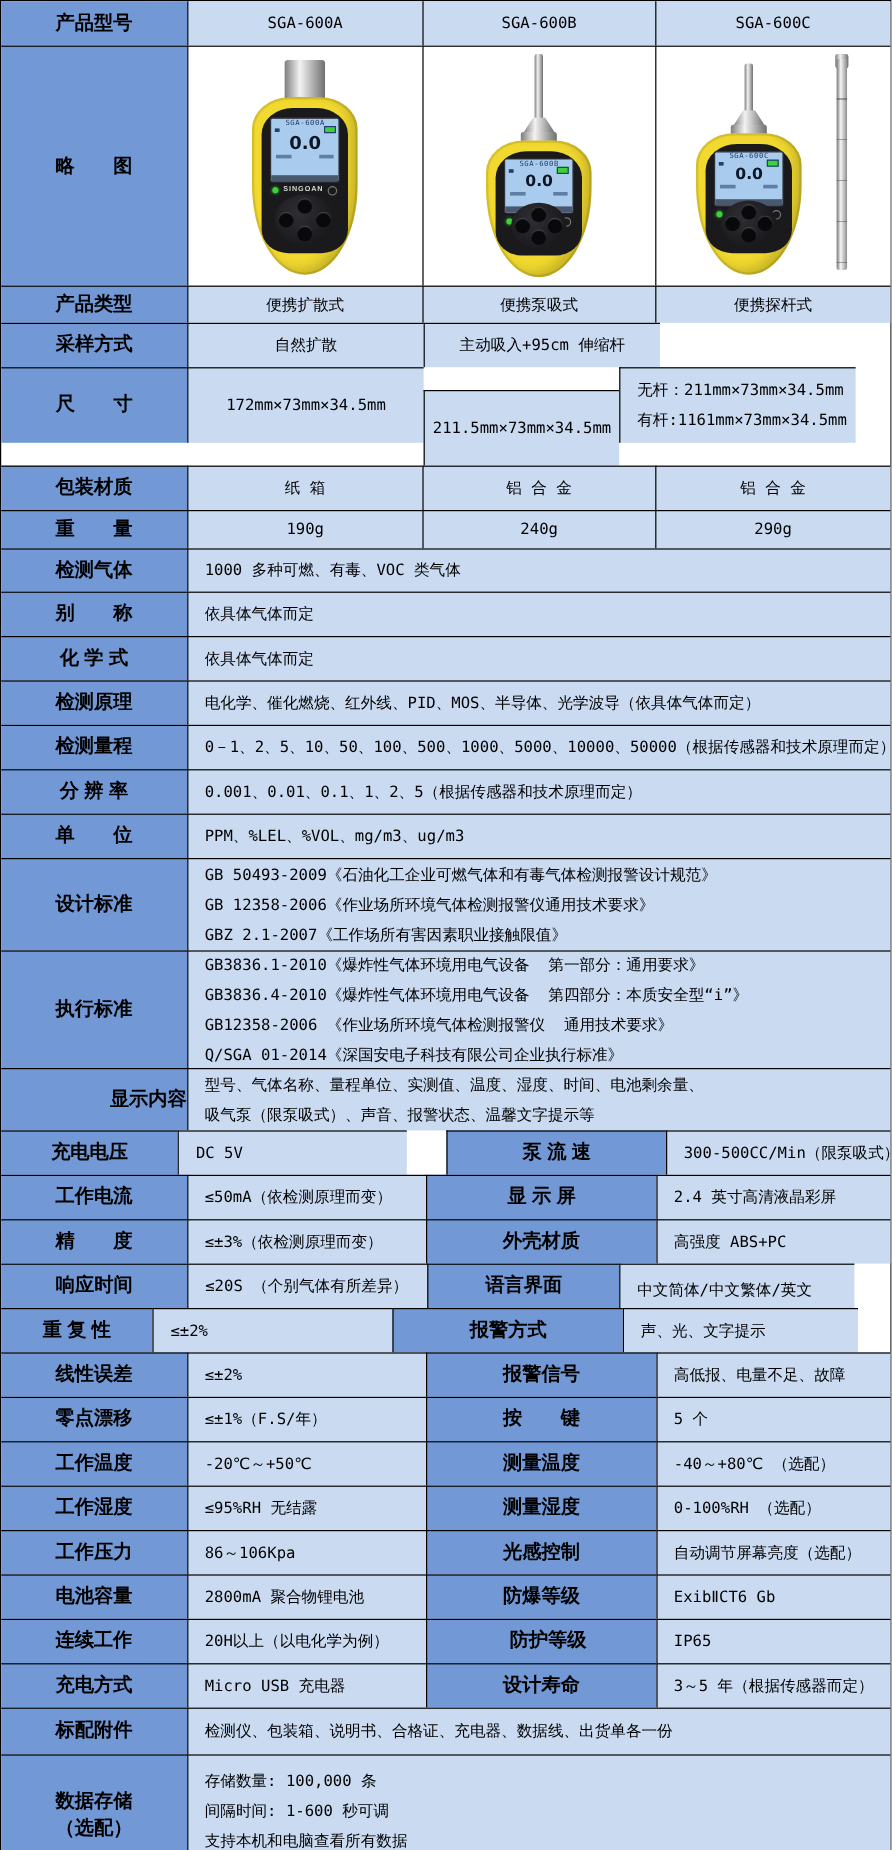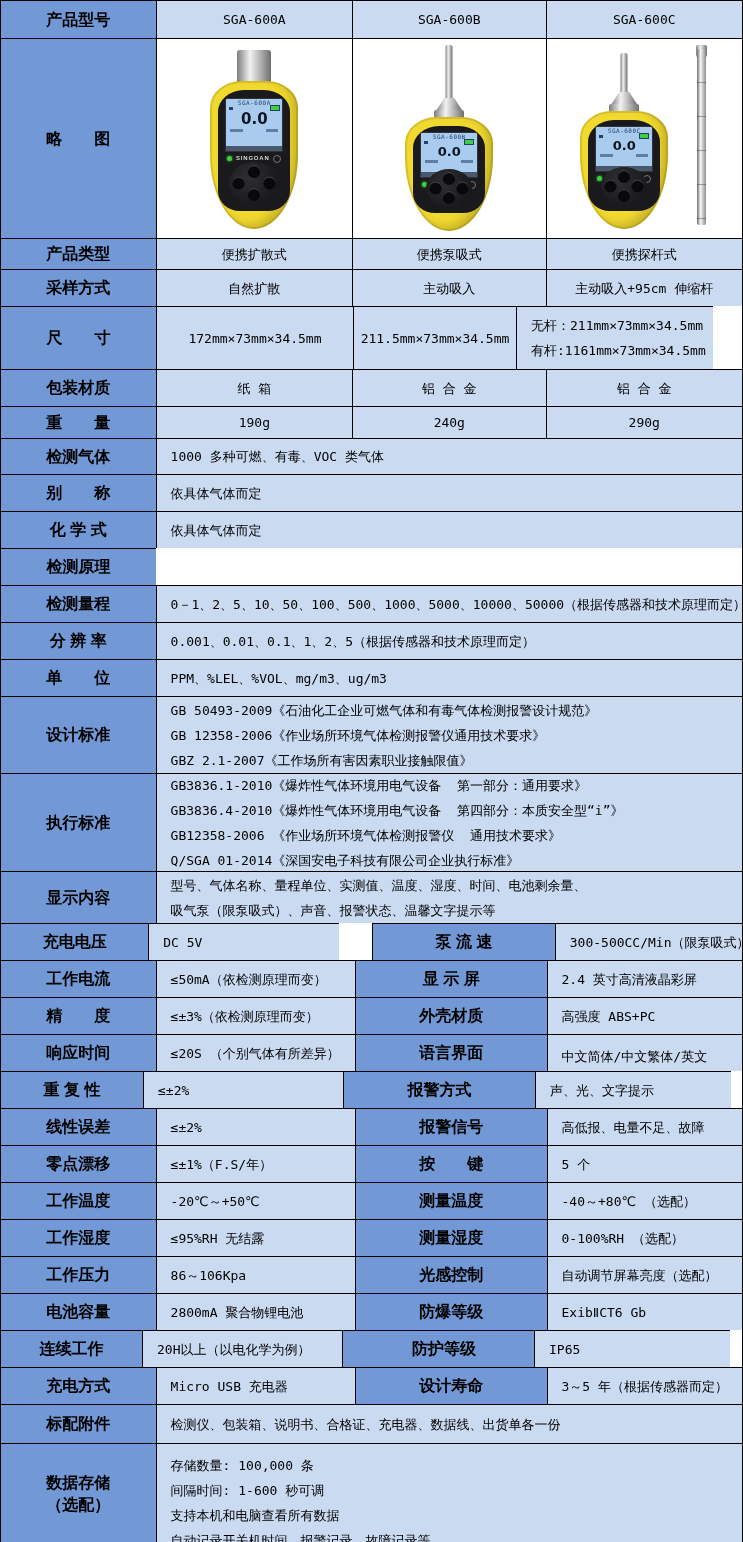--- a/index.html
+++ b/index.html
@@ -251,35 +251,32 @@
         <div class="line">便携探杆式</div>
       </div>
     </div>
     <div class="row">
       <div class="cell lbl" style="width: 155px; height: 37px;">
         <div class="line">采样方式</div>
       </div>
       <div class="cell val" style="width: 197px; height: 37px;">
         <div class="line">自然扩散</div>
       </div>
-      <div class="cell val" style="width: 194px; height: 37px;">
-        <div class="line">主动吸入</div>
-      </div>
       <div class="cell val" style="width: 197px; height: 37px;">
         <div class="line">主动吸入+95cm 伸缩杆</div>
       </div>
     </div>
     <div class="row">
       <div class="cell lbl" style="width: 155px; height: 63px;">
         <div class="line">尺　　寸</div>
       </div>
       <div class="cell val" style="width: 197px; height: 63px;">
         <div class="line">172mm×73mm×34.5mm</div>
       </div>
-      <div class="cell val" style="width: 163px; height: 63px;">
+      <div class="cell val" style="width: 163px; height: 63px; margin-top: 19px;">
         <div class="line">211.5mm×73mm×34.5mm</div>
       </div>
       <div class="cell val left" style="width: 197px; height: 63px;">
         <div class="line">无杆：211mm×73mm×34.5mm</div>
         <div class="line">有杆:1161mm×73mm×34.5mm</div>
       </div>
     </div>
     <div class="row">
       <div class="cell lbl" style="width: 155px; height: 37px;">
         <div class="line">包装材质</div>
@@ -328,20 +325,23 @@
       <div class="cell lbl" style="width: 155px; height: 37px;">
         <div class="line">化 学 式</div>
       </div>
       <div class="cell val left" style="width: 588px; height: 37px;">
         <div class="line">依具体气体而定</div>
       </div>
     </div>
     <div class="row">
       <div class="cell lbl" style="width: 155px; height: 37px;">
         <div class="line">检测原理</div>
+      </div>
+      <div class="cell val left" style="width: 588px; height: 37px;">
+        <div class="line">电化学、催化燃烧、红外线、PID、MOS、半导体、光学波导（依具体气体而定）</div>
       </div>
     </div>
     <div class="row">
       <div class="cell lbl" style="width: 155px; height: 37px;">
         <div class="line">检测量程</div>
       </div>
       <div class="cell val left" style="width: 588px; height: 37px;">
         <div class="line">0－1、2、5、10、50、100、500、1000、5000、10000、50000（根据传感器和技术原理而定）</div>
       </div>
     </div>
@@ -376,21 +376,21 @@
         <div class="line">执行标准</div>
       </div>
       <div class="cell val left" style="width: 588px; height: 98px;">
         <div class="line">GB3836.1-2010《爆炸性气体环境用电气设备  第一部分：通用要求》</div>
         <div class="line">GB3836.4-2010《爆炸性气体环境用电气设备  第四部分：本质安全型“i”》</div>
         <div class="line">GB12358-2006 《作业场所环境气体检测报警仪  通用技术要求》</div>
         <div class="line">Q/SGA 01-2014《深国安电子科技有限公司企业执行标准》</div>
       </div>
     </div>
     <div class="row">
-      <div class="cell lbl" style="width: 155px; height: 52px;">
+      <div class="cell lbl" style="width: 155px; height: 52px; align-items: flex-end;">
         <div class="line">显示内容</div>
       </div>
       <div class="cell val left" style="width: 588px; height: 52px;">
         <div class="line">型号、气体名称、量程单位、实测值、温度、湿度、时间、电池剩余量、</div>
         <div class="line">吸气泵（限泵吸式）、声音、报警状态、温馨文字提示等</div>
       </div>
     </div>
     <div class="row">
       <div class="cell lbl" style="width: 155px; height: 37px;">
         <div class="line">充电电压</div>
@@ -433,29 +433,29 @@
         <div class="line">高强度 ABS+PC</div>
       </div>
     </div>
     <div class="row">
       <div class="cell lbl" style="width: 155px; height: 37px;">
         <div class="line">响应时间</div>
       </div>
       <div class="cell val left" style="width: 200px; height: 37px;">
         <div class="line">≤20S （个别气体有所差异）</div>
       </div>
-      <div class="cell lbl" style="width: 192px; height: 37px;">
+      <div class="cell lbl" style="width: 160px; height: 37px;">
         <div class="line">语言界面</div>
       </div>
       <div class="cell val left" style="width: 196px; height: 37px; justify-content: flex-end;">
         <div class="line">中文简体/中文繁体/英文</div>
       </div>
     </div>
     <div class="row">
-      <div class="cell lbl" style="width: 142px; height: 37px;">
+      <div class="cell lbl" style="width: 126px; height: 37px;">
         <div class="line">重 复 性</div>
       </div>
       <div class="cell val left" style="width: 200px; height: 37px;">
         <div class="line">≤±2%</div>
       </div>
       <div class="cell lbl" style="width: 192px; height: 37px;">
         <div class="line">报警方式</div>
       </div>
       <div class="cell val left" style="width: 196px; height: 37px;">
         <div class="line">声、光、文字提示</div>
@@ -539,21 +539,21 @@
         <div class="line">2800mA 聚合物锂电池</div>
       </div>
       <div class="cell lbl" style="width: 192px; height: 37px;">
         <div class="line">防爆等级</div>
       </div>
       <div class="cell val left" style="width: 196px; height: 37px;">
         <div class="line">ExibⅡCT6 Gb</div>
       </div>
     </div>
     <div class="row">
-      <div class="cell lbl" style="width: 141px; height: 37px;">
+      <div class="cell lbl" style="width: 155px; height: 37px;">
         <div class="line">连续工作</div>
       </div>
       <div class="cell val left" style="width: 200px; height: 37px;">
         <div class="line">20H以上（以电化学为例）</div>
       </div>
       <div class="cell lbl" style="width: 192px; height: 37px; padding-left: 11px;">
         <div class="line">防护等级</div>
       </div>
       <div class="cell val left" style="width: 196px; height: 37px;">
         <div class="line">IP65</div>

